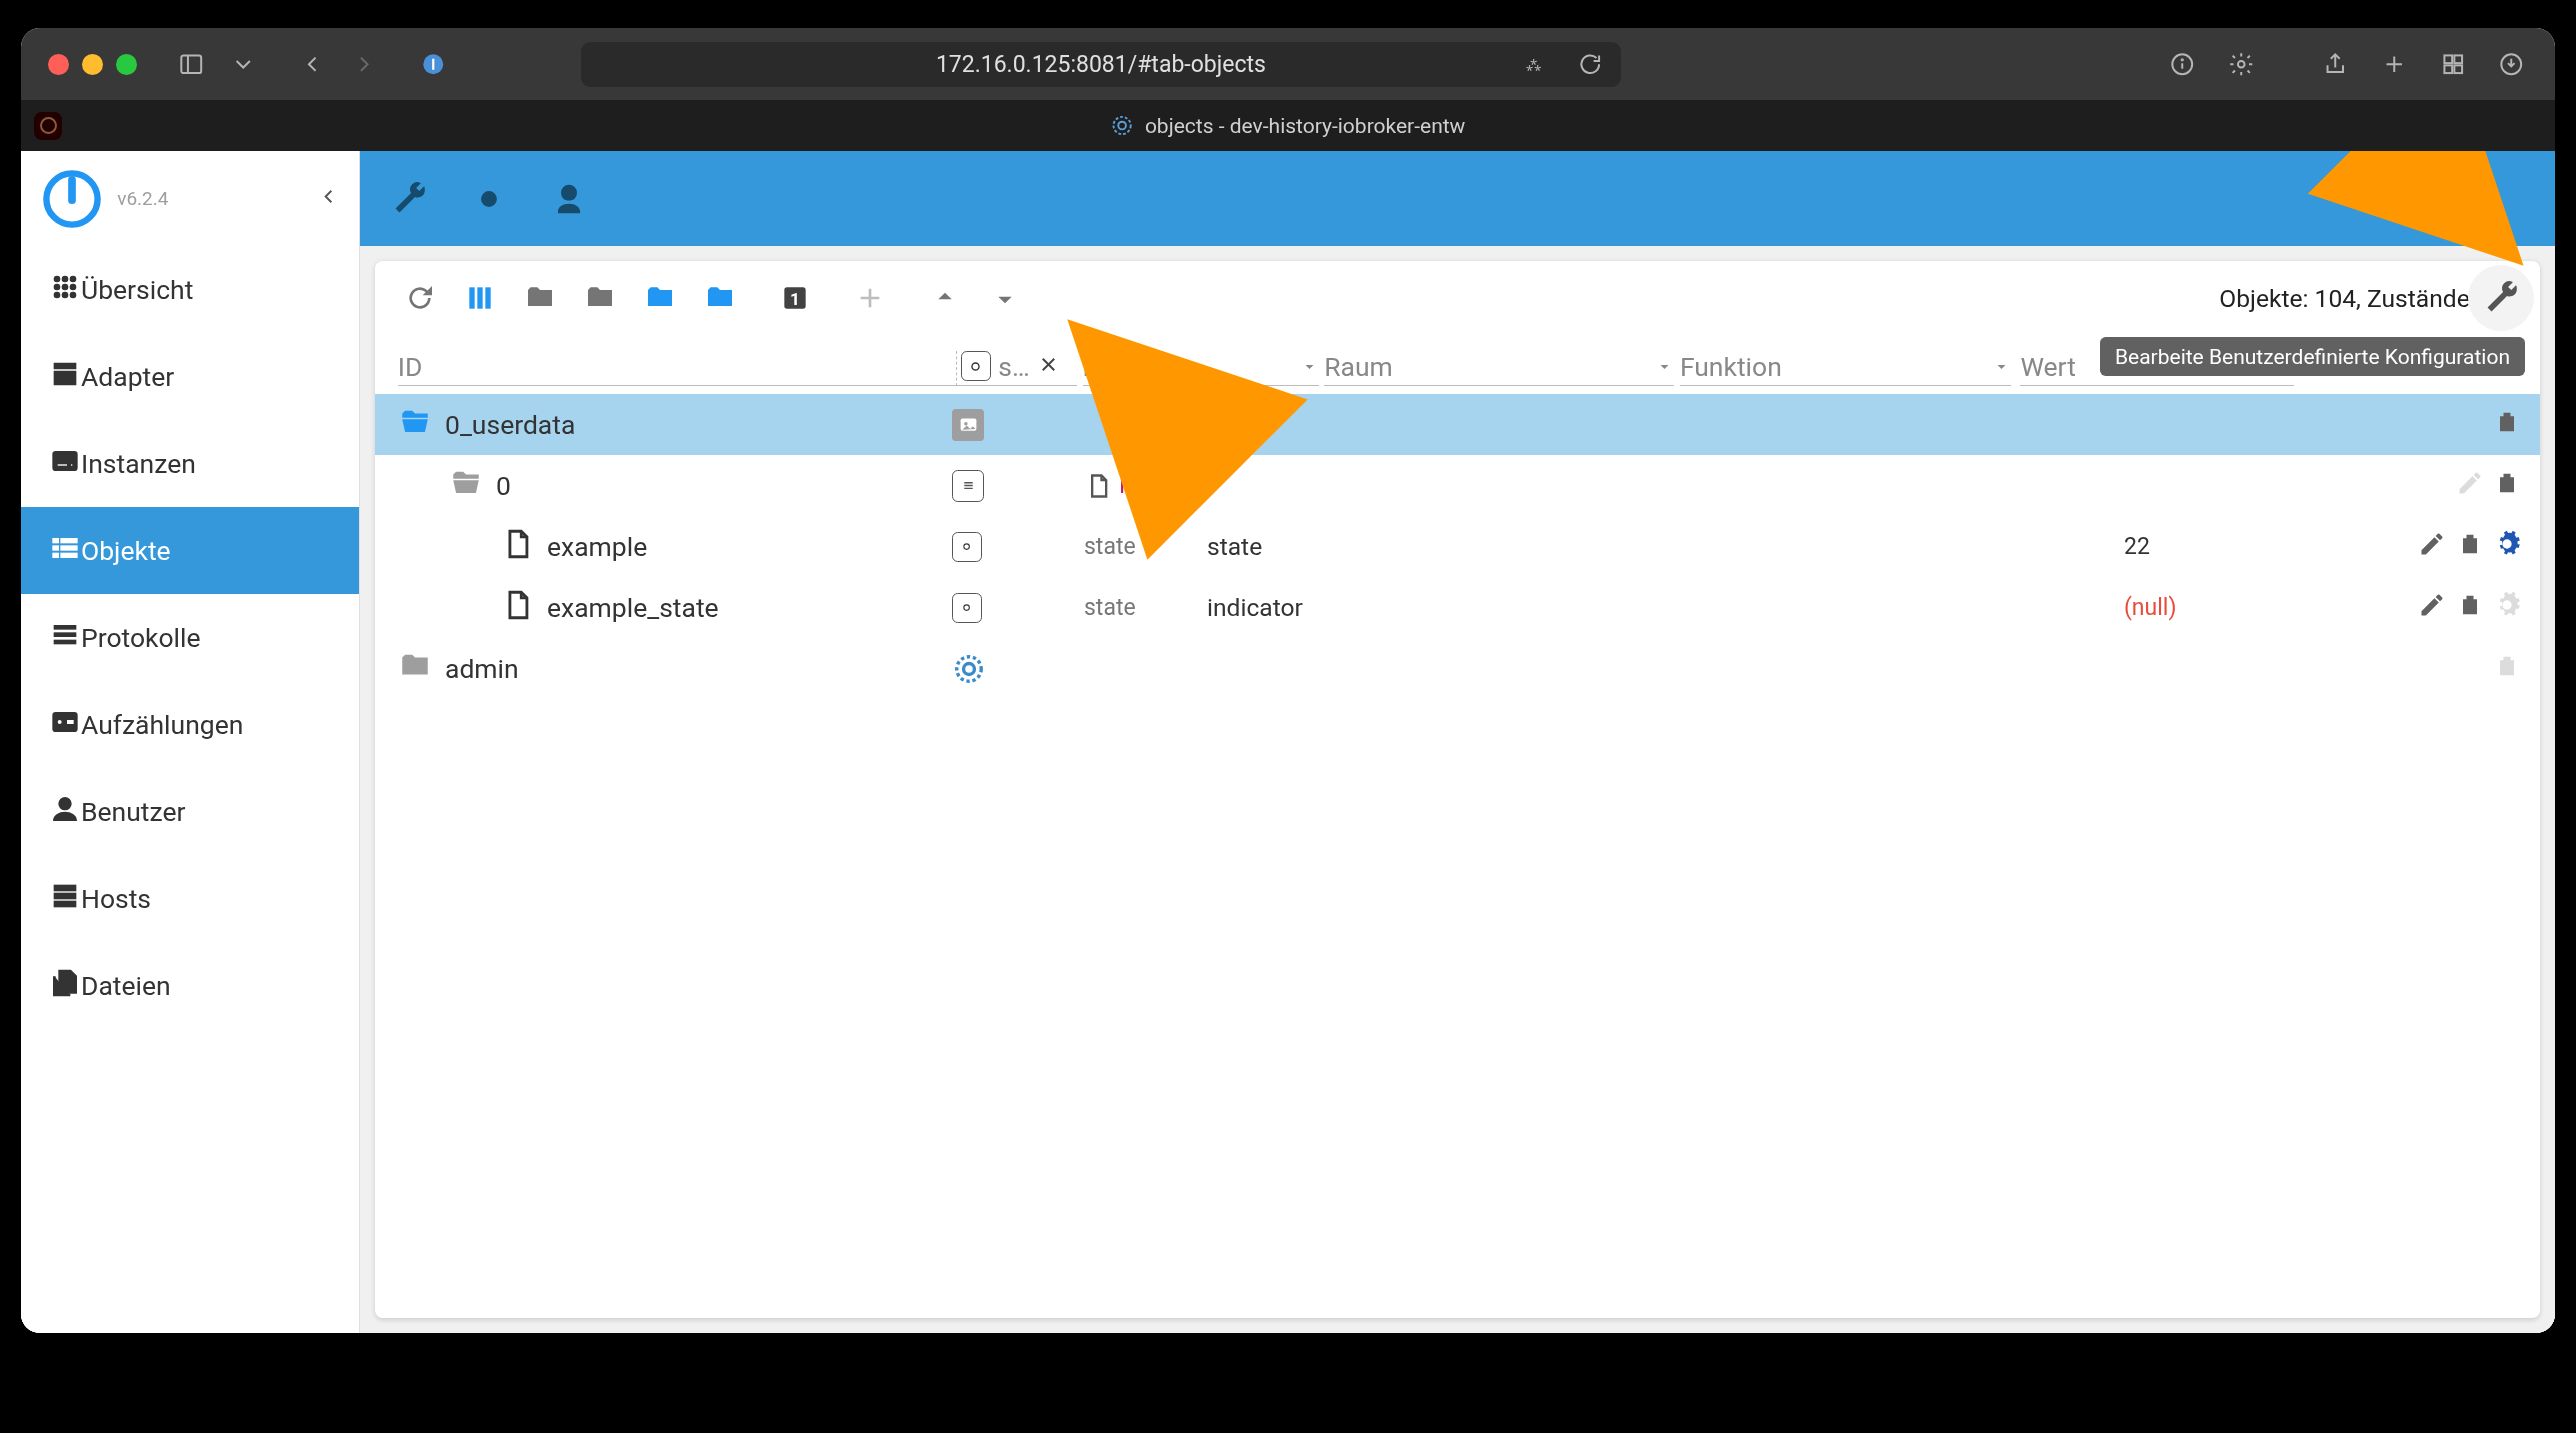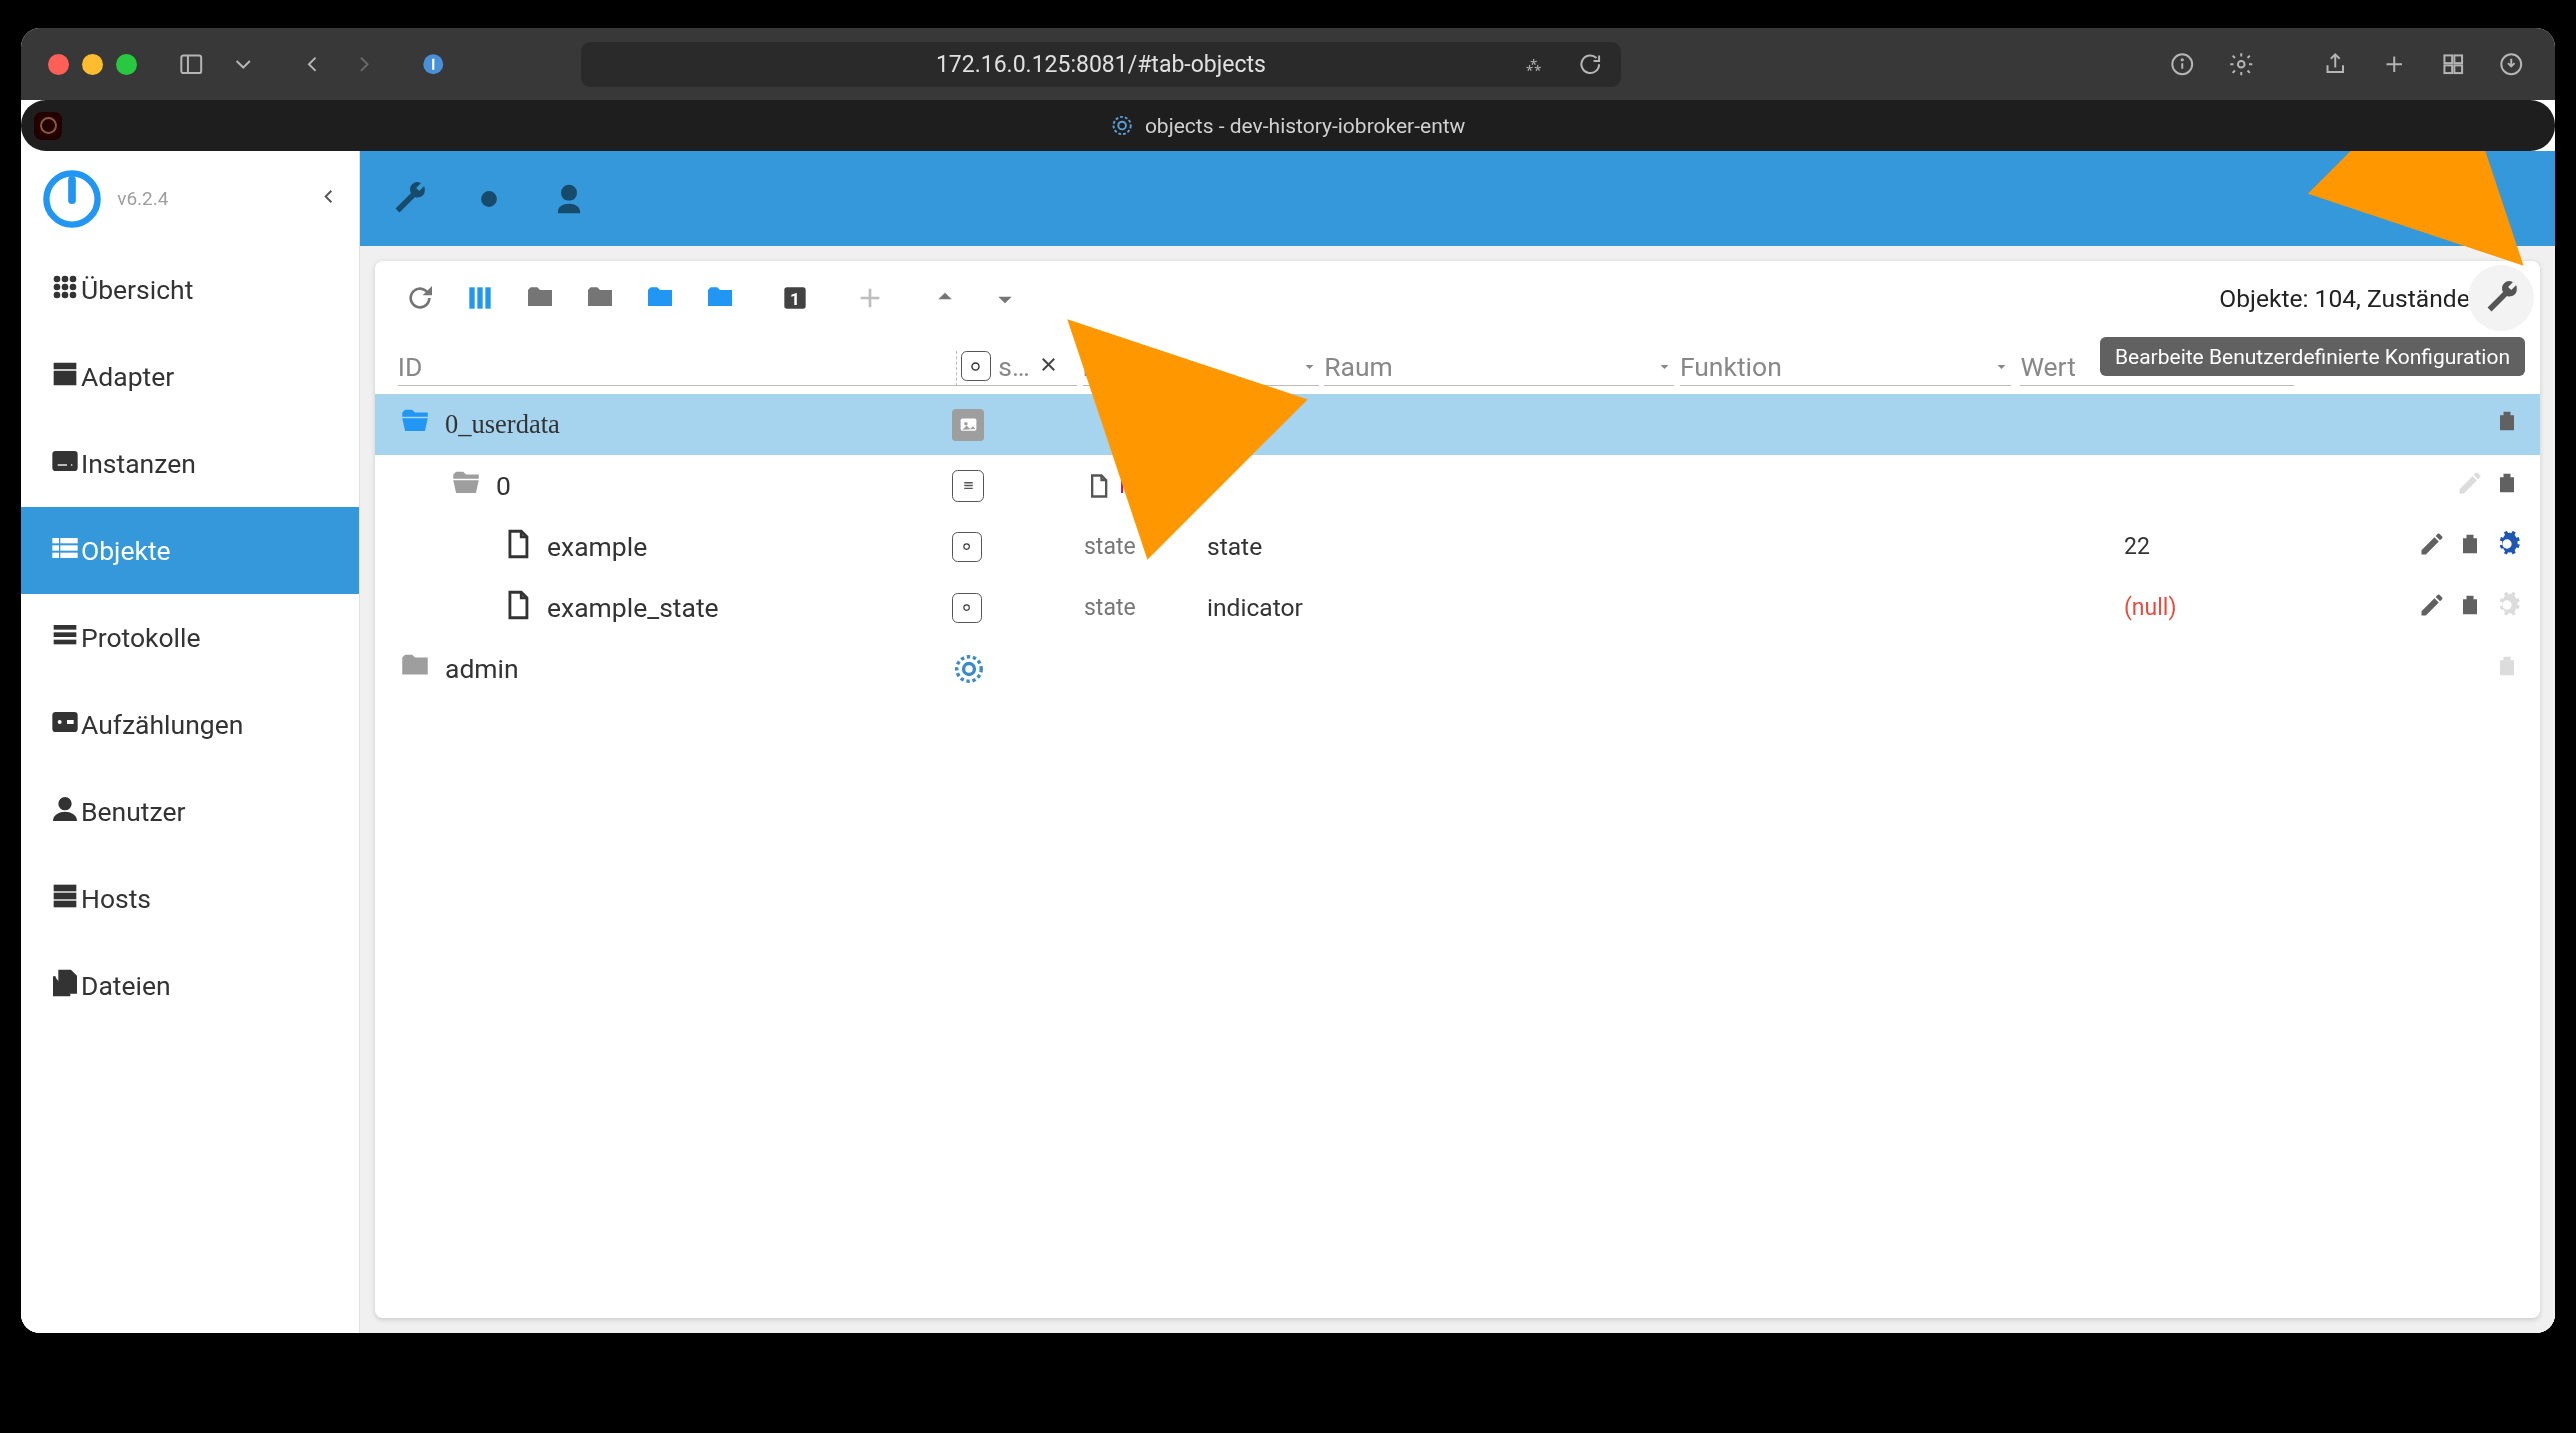--- a/index.html
+++ b/index.html
@@ -61,21 +61,20 @@
   .chrome-right { display:flex; gap:24.6px; align-items:center; margin-left:19px;}
   
   .tab-strip {
     height: 51px;
     background: #1e1e1e;
     display:flex;
     align-items:center;
     color:#d0d0d0;
     font-size:21px;
     position:relative;
-    border-radius:25px;
   }
   .tab-strip .favicon {
     width:28px; height:28px; border-radius:7.6px; background:#200; margin-left:13.2px; margin-right:auto;
     display:flex; align-items:center; justify-content:center;
   }
   .tab-strip .favicon span { width:17px; height:17px; border:2.8px solid #8a5a3a; border-radius:50%; display:block;}
   .tab-title { position:absolute; left:50%; transform:translateX(-50%); display:flex; align-items:center; gap:11.3px;}
   .tab-title svg { width:23px; height:23px; }
   
   .app {
@@ -219,21 +218,21 @@
   
   .tree { flex:1; overflow:auto; }
   .row {
     height:61px;
     display:flex;
     align-items:center;
     font-size:26.5px;
     color:#333;
     padding-right:19px;
   }
-  .row.selected { background:#a6d4ef;font-family:Liberation Serif, serif; }
+  .row.selected { background:#a6d4ef; }
   .row .indent { display:inline-block; }
   .row .folder-icon svg, .row .file-icon svg { width:34px; height:34px; }
   .row .folder-icon.blue svg { fill:#2196f3; }
   .row .folder-icon.grey svg { fill:#9e9e9e; }
   .row .file-icon svg { fill:none; stroke:#333; stroke-width:2;}
   .row .name { margin-left:13.2px; }
   .row .col-role { width:236px; font-size:24.6px; color:#333;}
   .row .col-room { width:350px; }
   .row .col-func { width:331px; }
   .row .col-value { width:246px; font-size:23px; }

